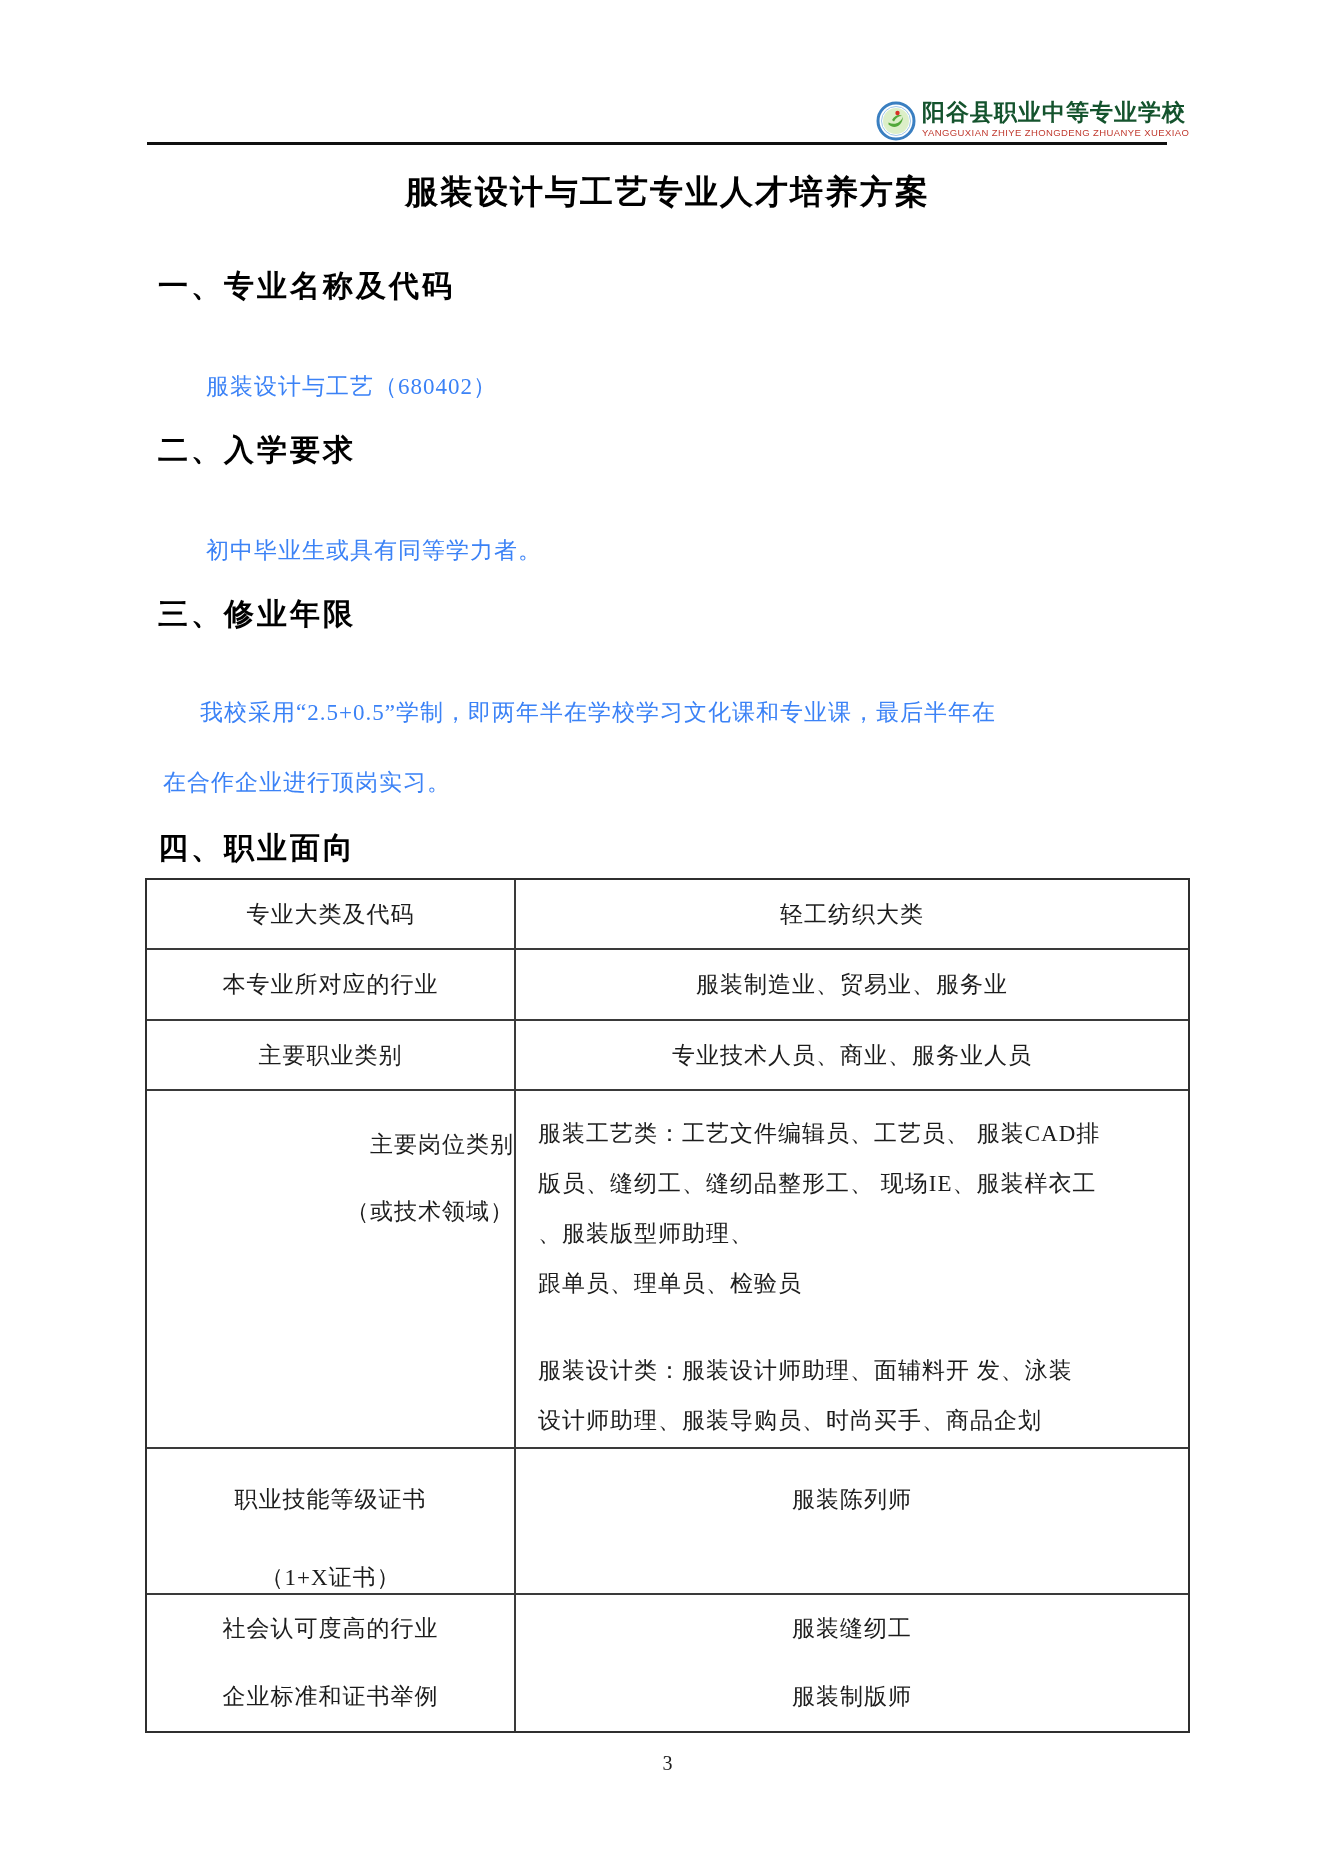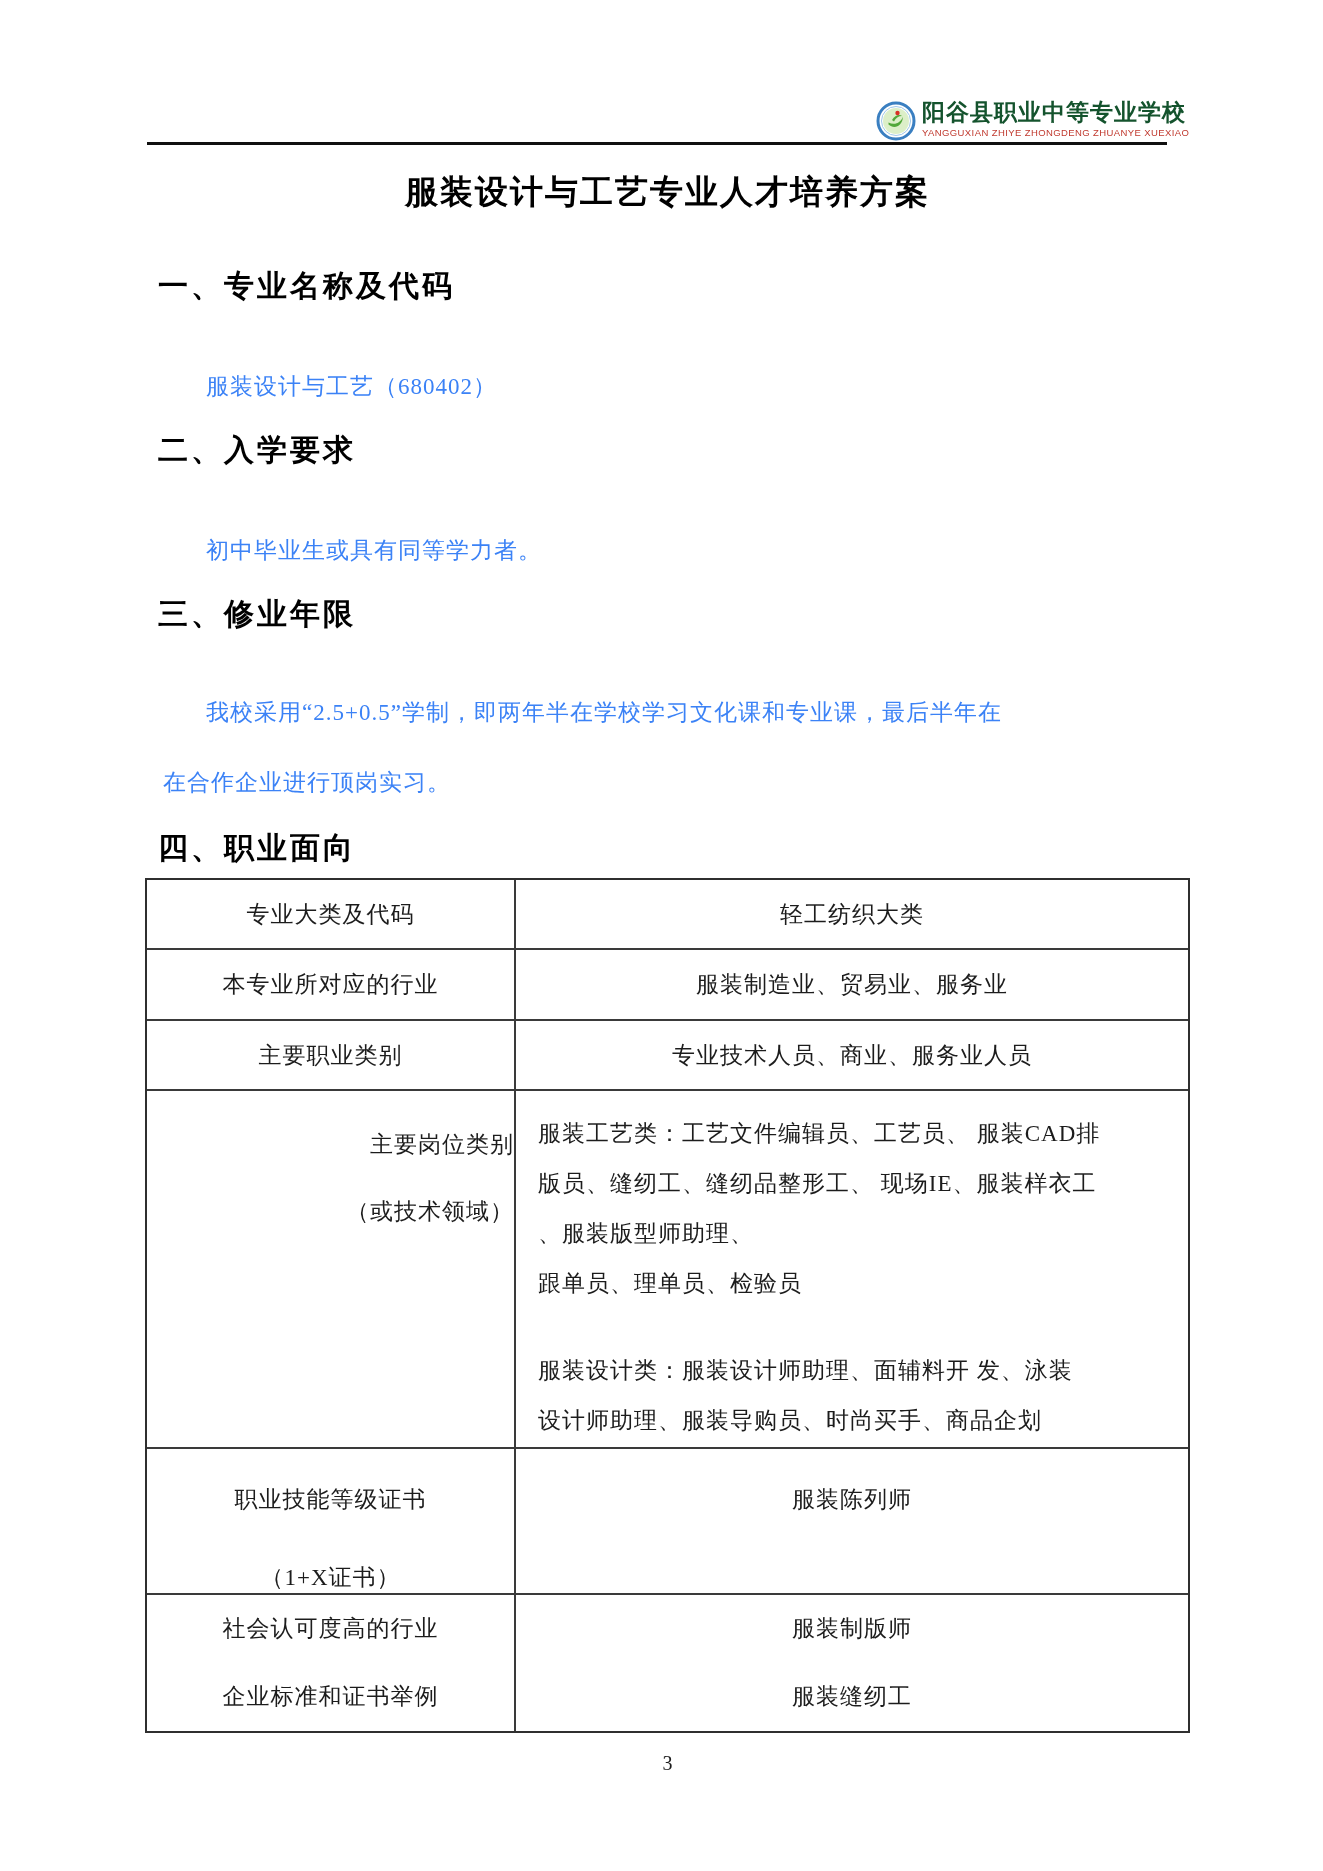--- a/index.html
+++ b/index.html
@@ -88,21 +88,21 @@
 
   <h1 class="doc-title">服装设计与工艺专业人才培养方案</h1>
 
   <h2 class="sec-heading" style="top:266px">一、专业名称及代码</h2>
   <p class="body-line" style="left:190px;top:354px">服装设计与工艺（680402）</p>
 
   <h2 class="sec-heading" style="top:430px">二、入学要求</h2>
   <p class="body-line" style="left:190px;top:518px">初中毕业生或具有同等学力者。</p>
 
   <h2 class="sec-heading" style="top:594px">三、修业年限</h2>
-  <p class="body-line" style="left:190px;top:680px">我校采用“2.5+0.5”学制，即两年半在学校学习文化课和专业课，最后半年在</p>
+  <p class="body-line" style="left:184px;top:680px">我校采用“2.5+0.5”学制，即两年半在学校学习文化课和专业课，最后半年在</p>
   <p class="body-line" style="left:147px;top:750px">在合作企业进行顶岗实习。</p>
 
   <h2 class="sec-heading" style="top:828px">四、职业面向</h2>
 
   <div class="otable">
 
     <div class="trow" style="height:70px">
       <div class="tcell-l vcenter">
         <span>专业大类及代码</span>
       </div>
@@ -157,22 +157,22 @@
         <div>服装陈列师</div>
       </div>
     </div>
 
     <div class="trow">
       <div class="tcell-l lines-68">
         <div>社会认可度高的行业</div>
         <div>企业标准和证书举例</div>
       </div>
       <div class="tcell-r lines-68">
+        <div>服装缝纫工</div>
         <div>服装制版师</div>
-        <div>服装缝纫工</div>
       </div>
     </div>
 
   </div>
 
   <div class="page-number">3</div>
 
 </div>
 
 </body></html>

